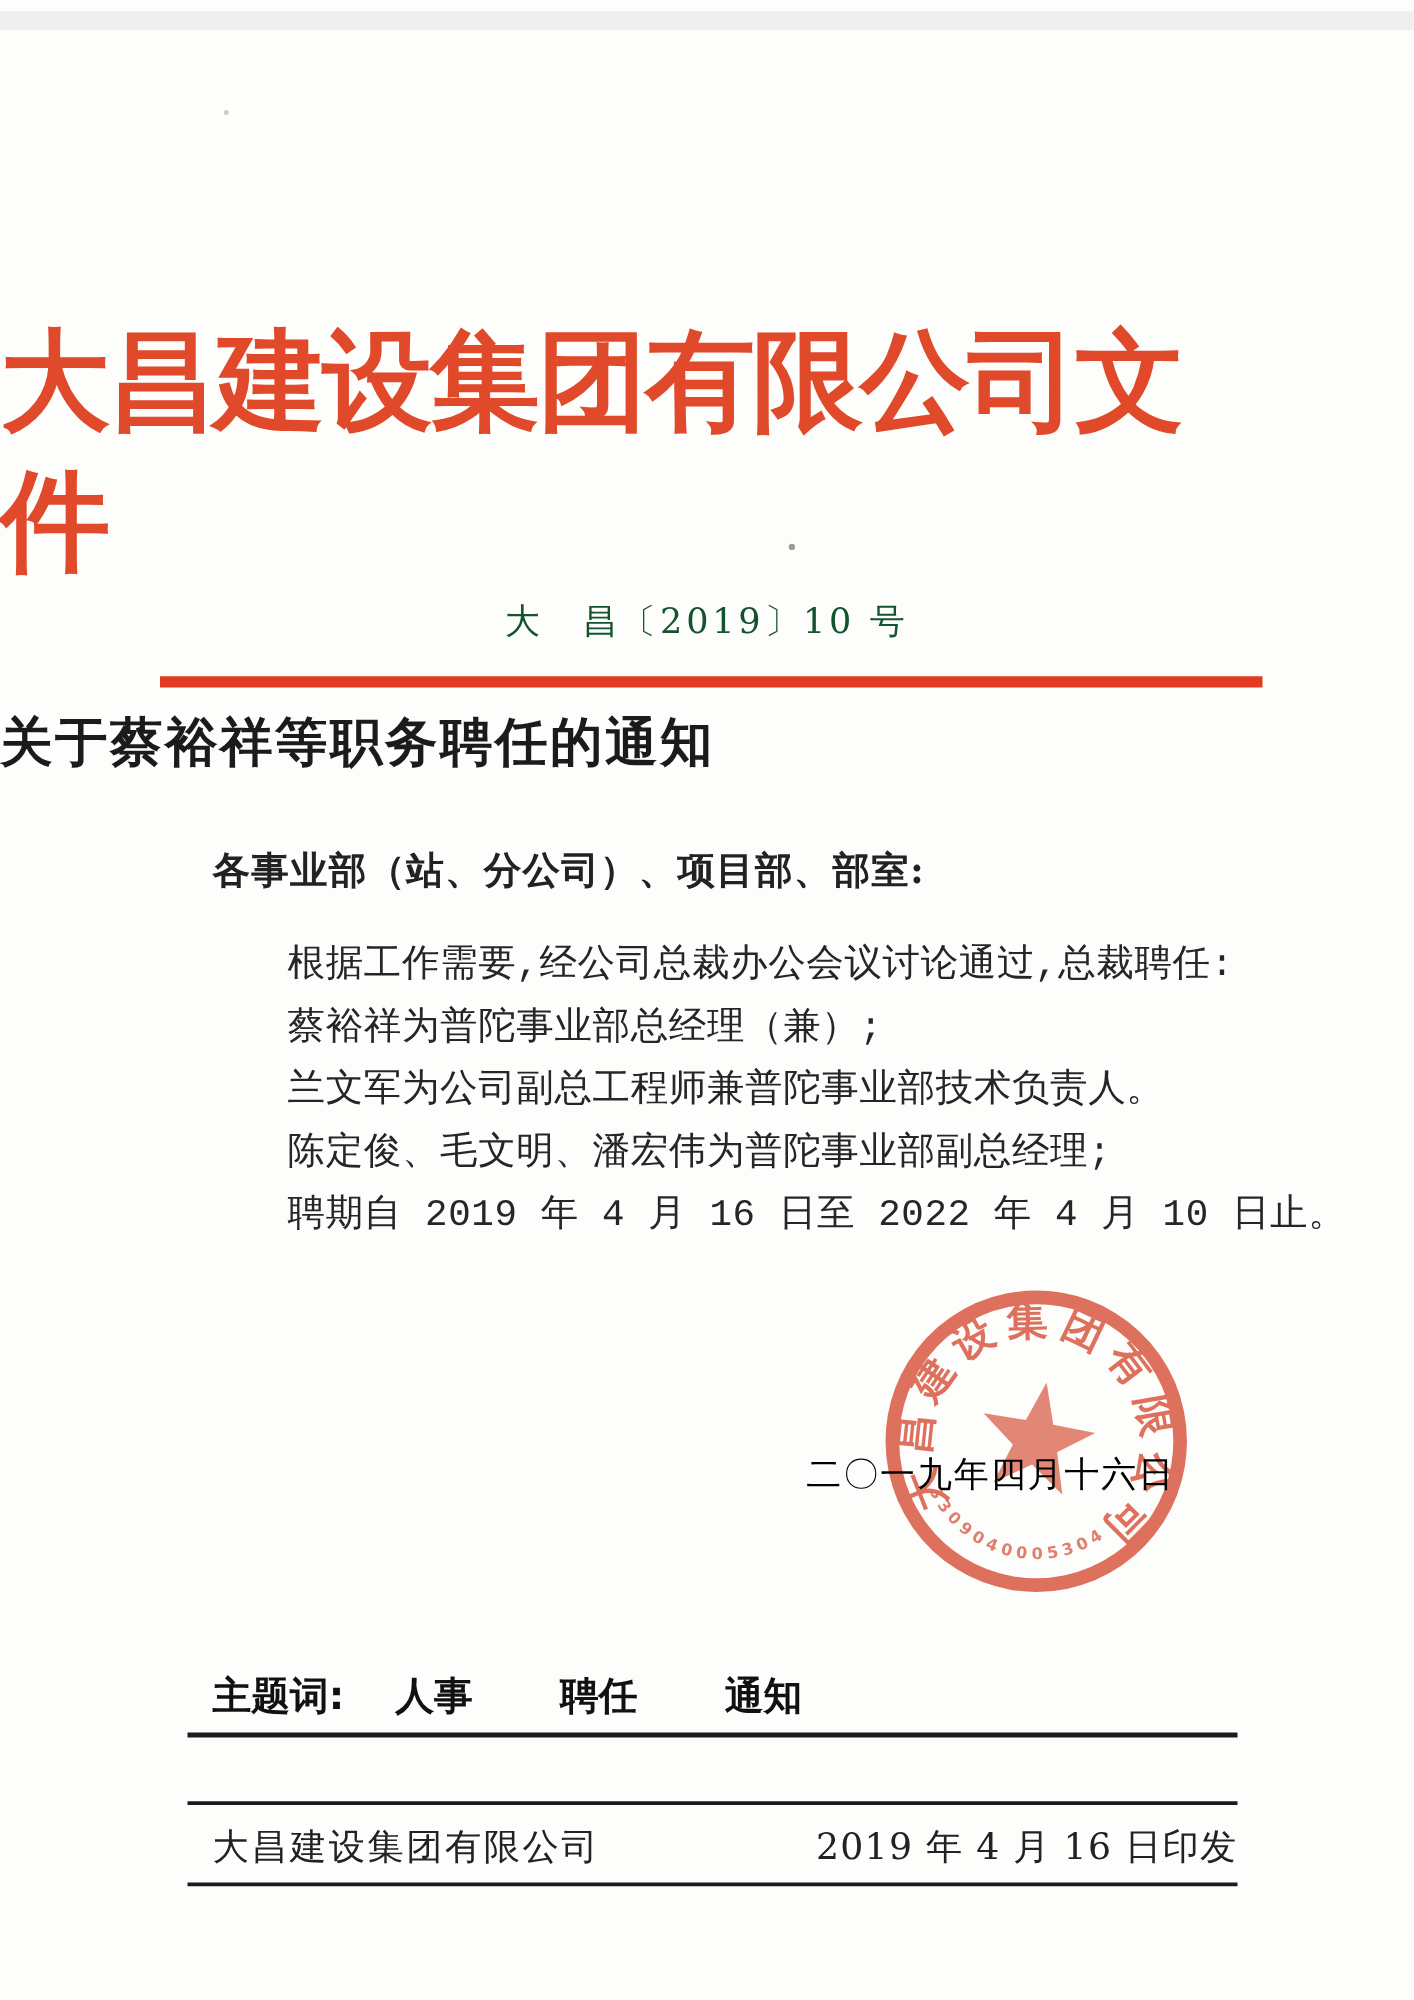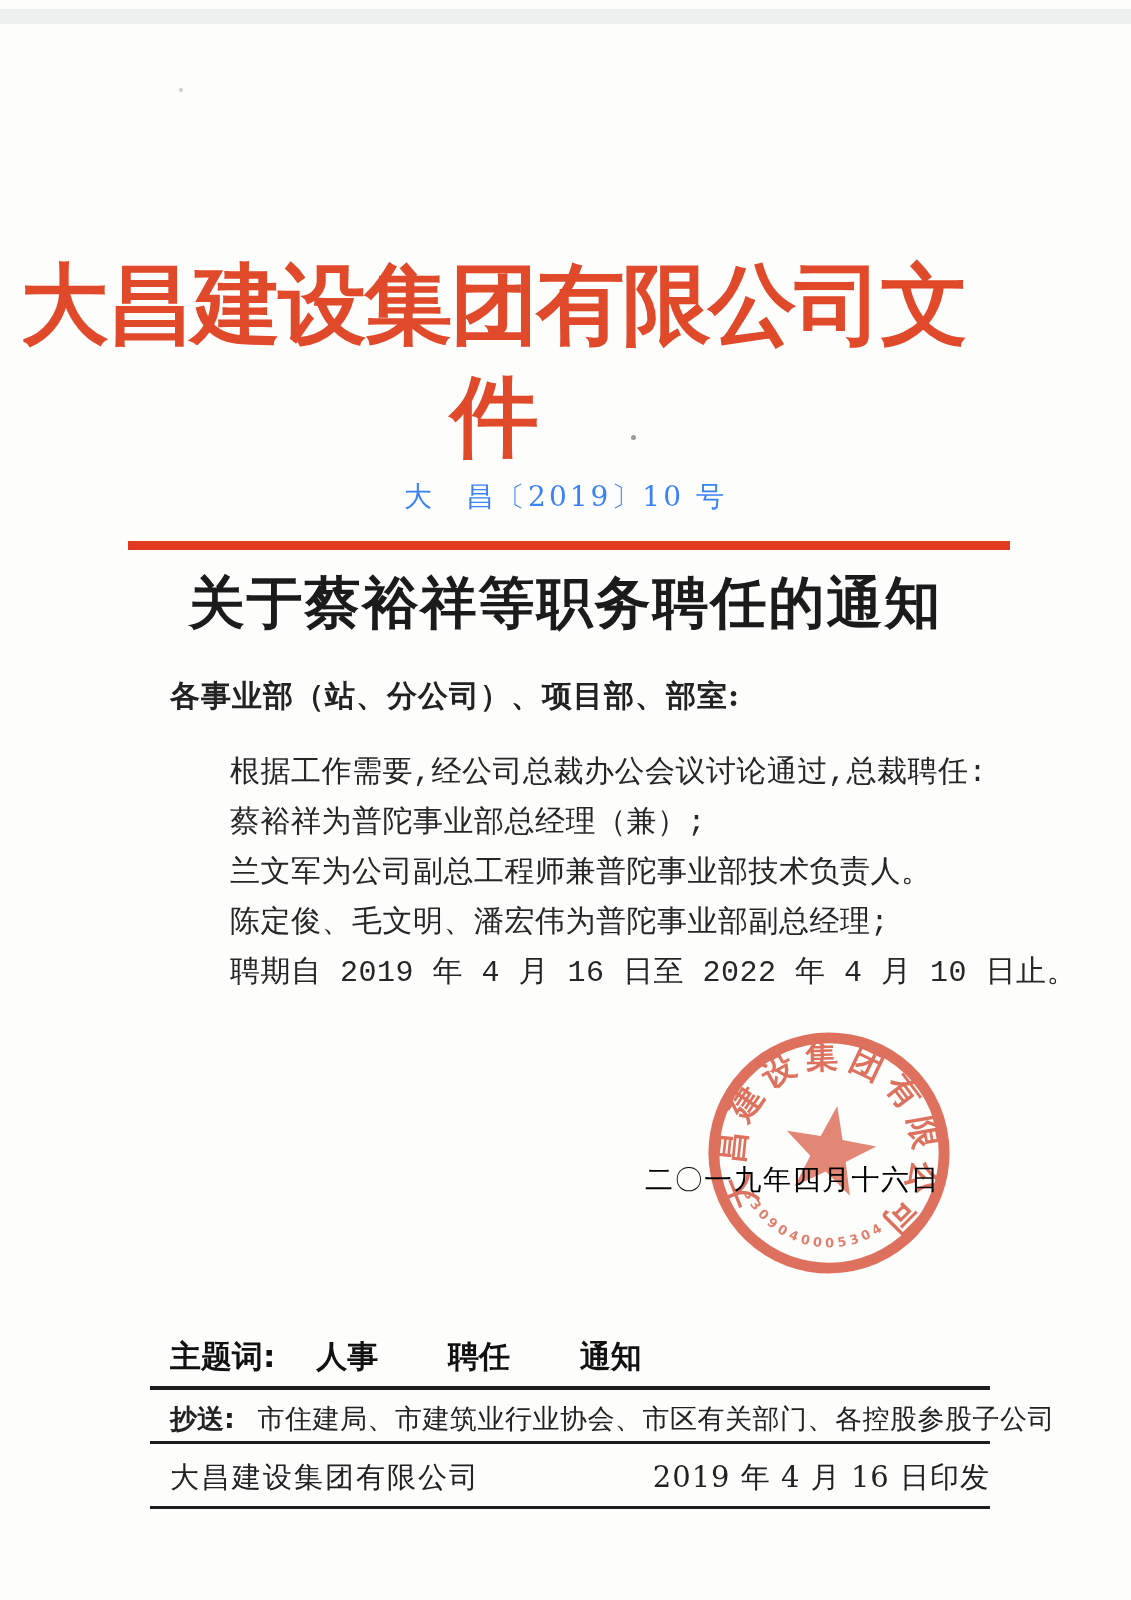--- a/index.html
+++ b/index.html
@@ -11,36 +11,35 @@
     font-family:"DejaVu Serif","Liberation Serif",serif;
     color:#1e1e1e;
   }
   .scan-band{
     position:absolute;left:0;top:9px;width:1131px;height:15px;
     background:#edf0ee;
   }
   .speck{position:absolute;background:#9a9a96;border-radius:50%;}
   .masthead{
     position:absolute;left:0;top:248px;width:987px;
-    text-align:center;
     font-size:88px;font-weight:700;line-height:112px;
     letter-spacing:-2px;
     font-family:"DejaVu Serif","Liberation Serif",serif;
   }
   .doc-number{
     position:absolute;left:0;top:478px;width:1131px;
     text-align:center;font-size:28px;letter-spacing:3px;
-    white-space:pre;color:#3b82f6;
+    white-space:pre;color:#14532d;
   }
   .red-rule{
     position:absolute;left:128px;top:541px;width:882px;height:9px;
   }
   .doc-title{
     position:absolute;left:0;top:566px;width:1131px;
-    text-align:center;font-size:56px;font-weight:700;color:#1b1b1b;
+    text-align:left;font-size:42px;font-weight:700;color:#1b1b1b;
     letter-spacing:2px;
   }
   .addressee{
     position:absolute;left:170px;top:676px;
     font-size:30px;font-weight:700;color:#222;letter-spacing:1px;text-align:center;
   }
   .body-block{
     position:absolute;left:230px;top:748px;width:780px;
     font-size:30px;line-height:50px;color:#262626;
     letter-spacing:0.5px;
@@ -143,24 +142,20 @@
 
   <div class="subject-row">
     <span>主题词:</span>
     <span class="subject-term">人事</span>
     <span class="subject-term">聘任</span>
     <span class="subject-term">通知</span>
   </div>
 
   <div class="hrule rule-1"></div>
 
-  <div class="cc-row">
-    <span class="cc-label">抄送:</span>
-    <span class="cc-text">市住建局、市建筑业行业协会、市区有关部门、各控股参股子公司</span>
-  </div>
 
   <div class="hrule rule-2"></div>
 
   <div class="issuer-row">
     <span class="issuer-name">大昌建设集团有限公司</span>
     <span class="print-date">2019 年 4 月 16 日印发</span>
   </div>
 
   <div class="hrule rule-3"></div>
 

